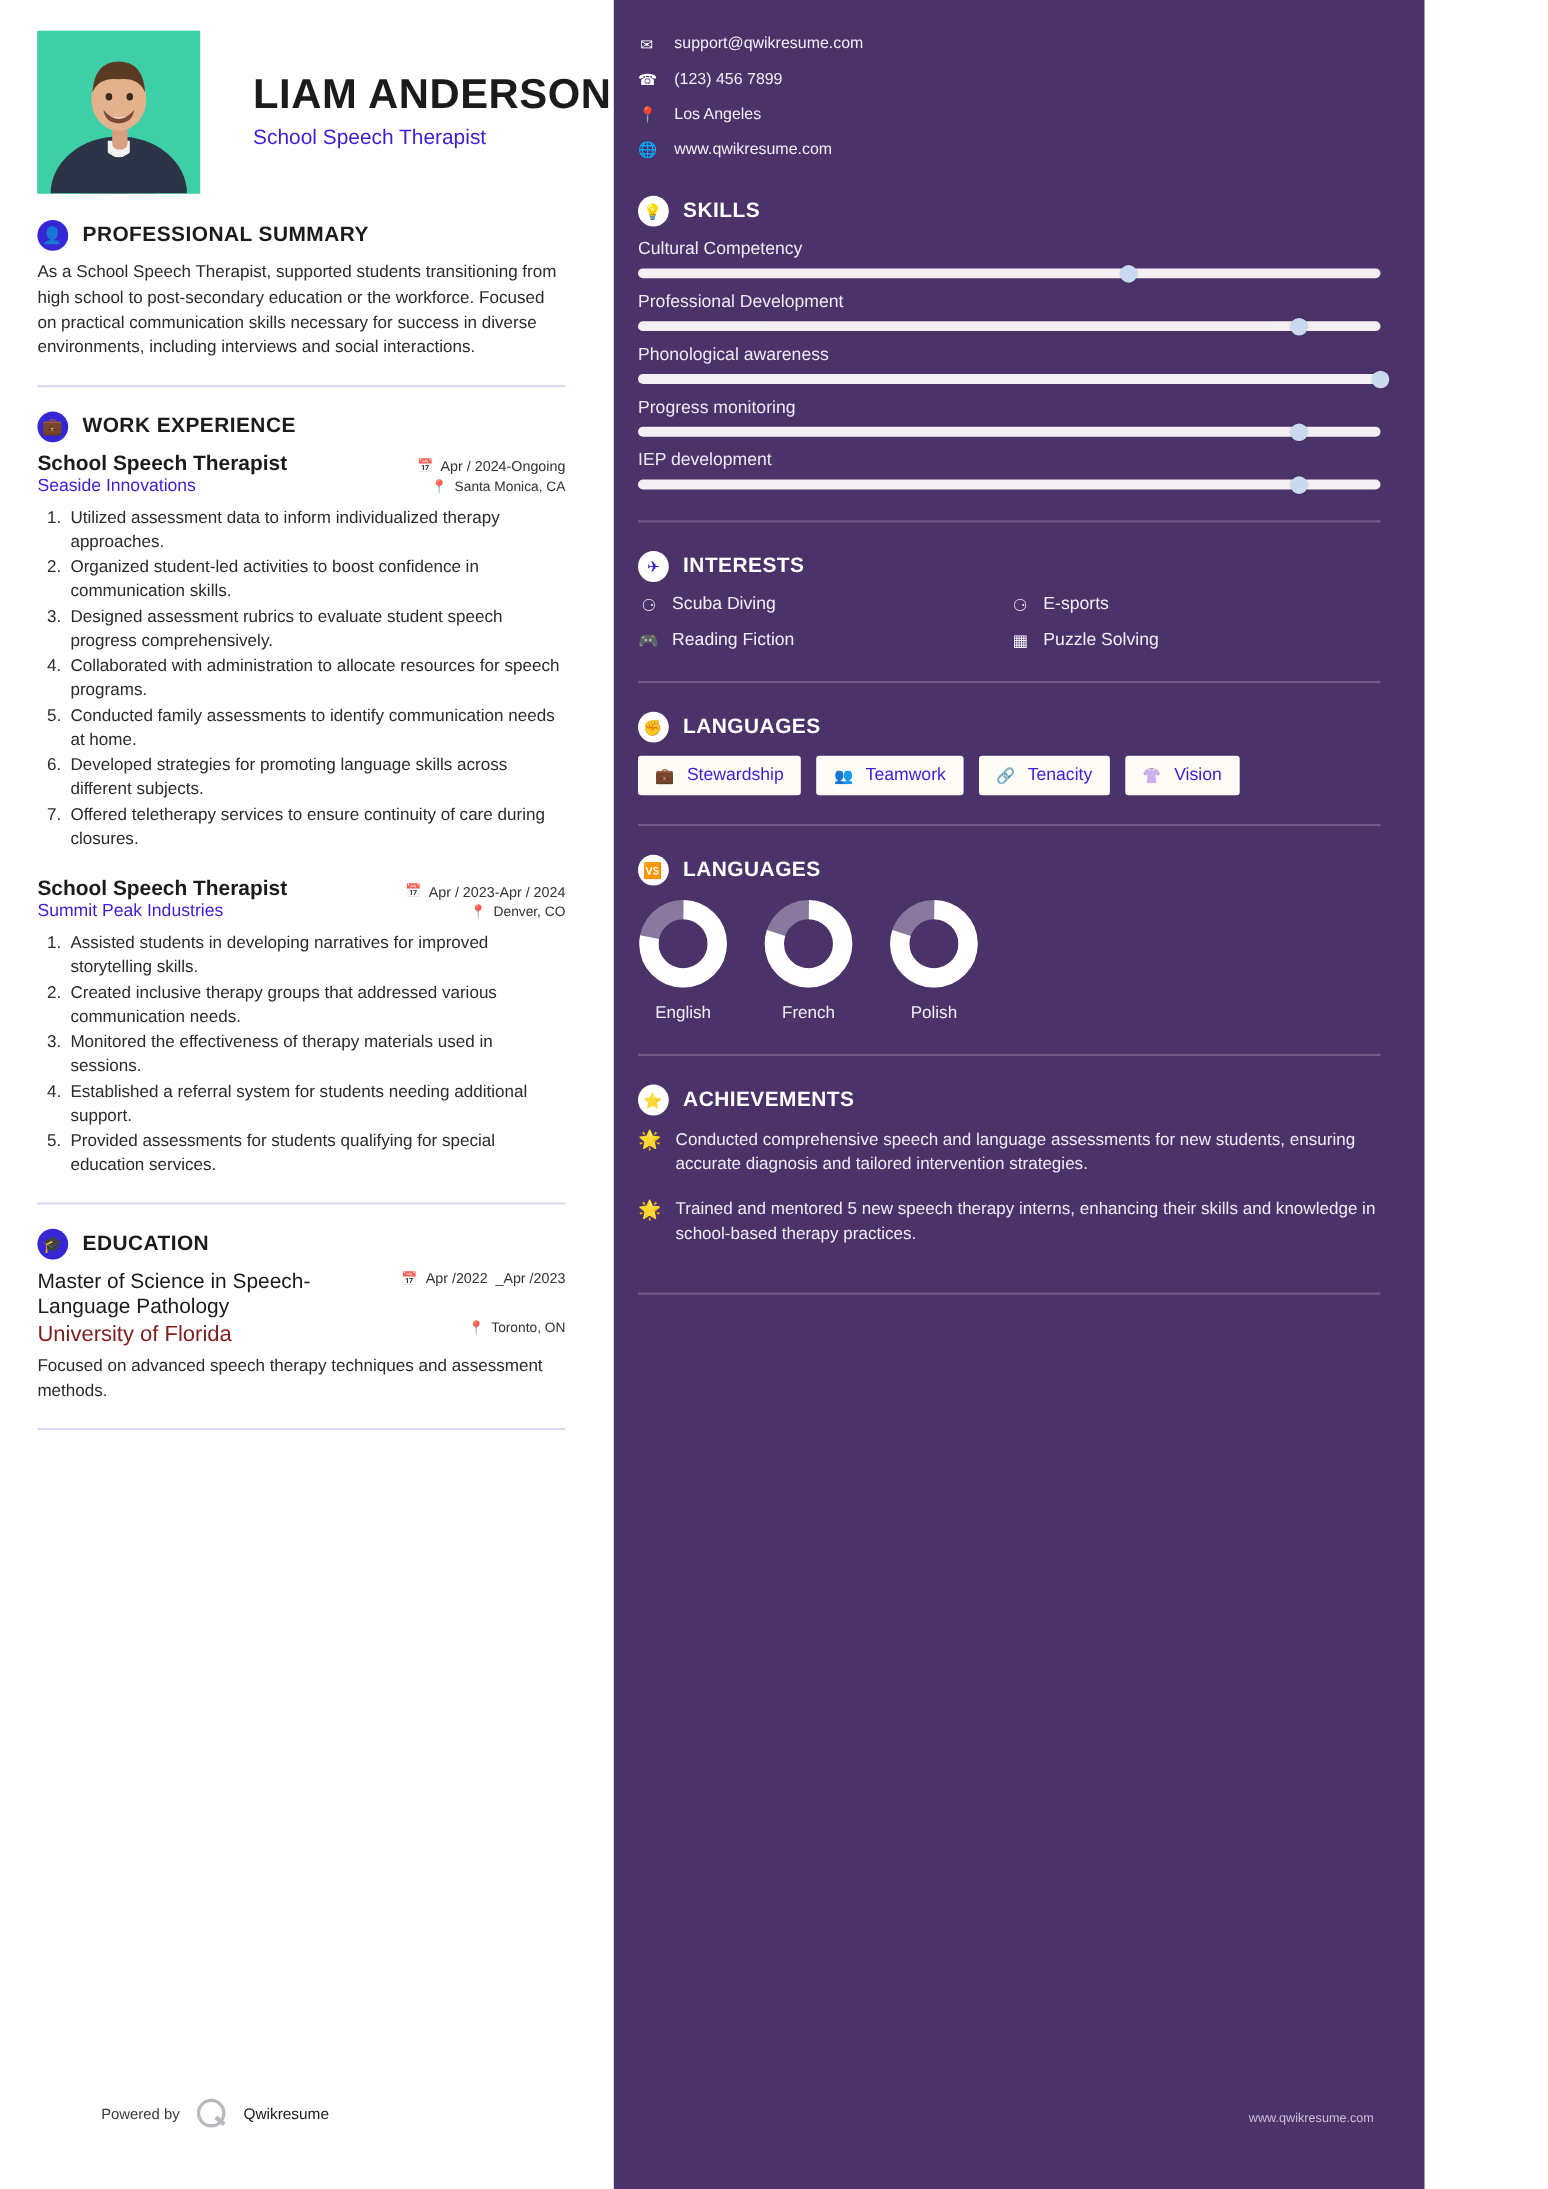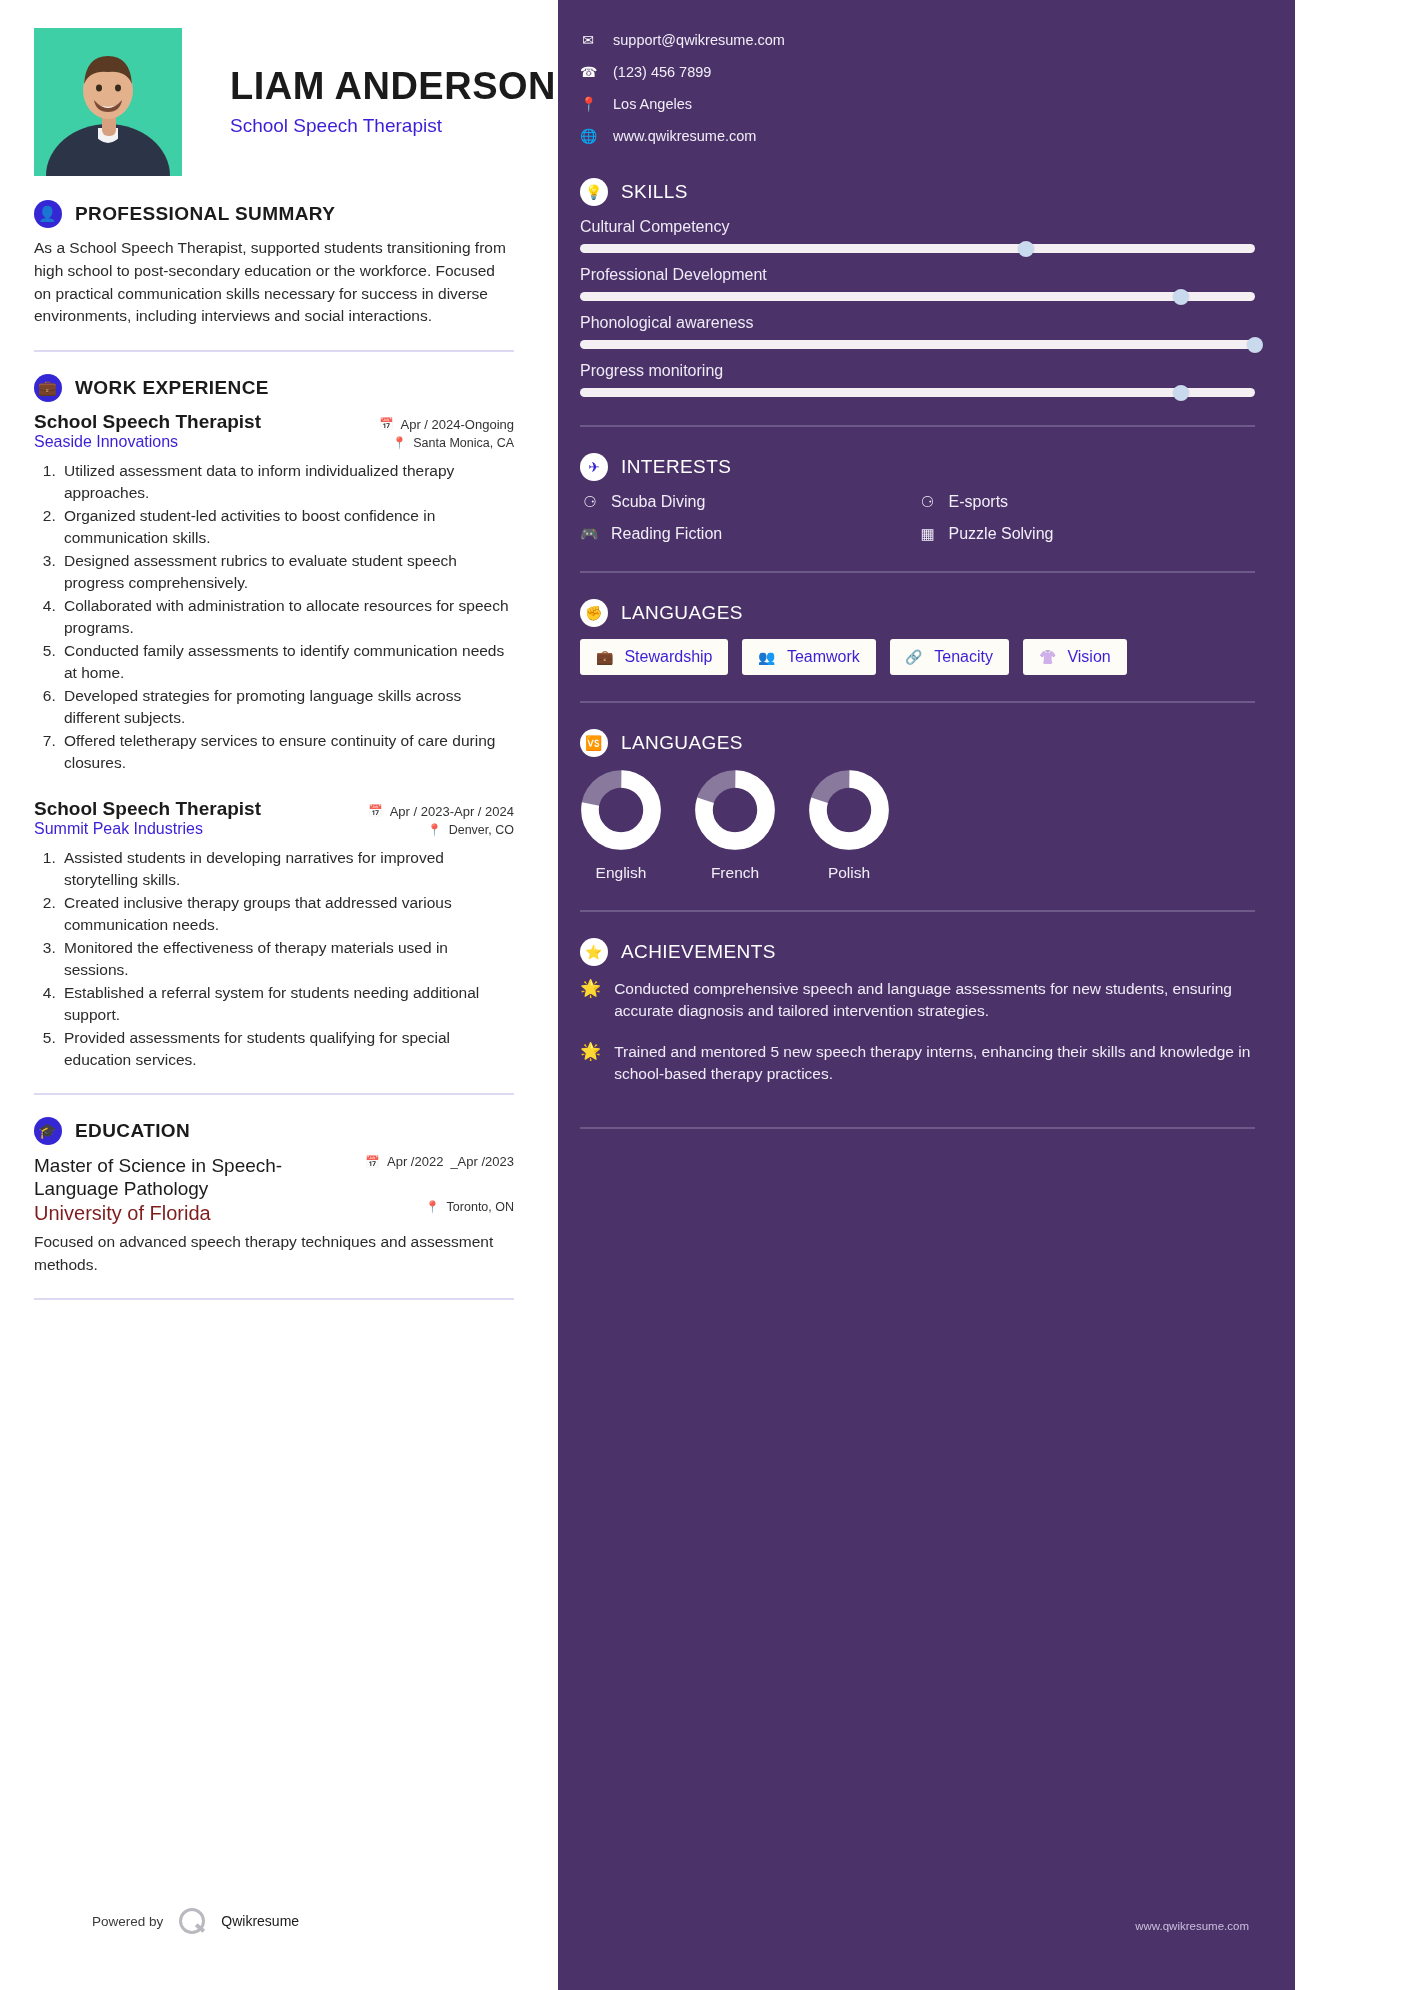--- a/index.html
+++ b/index.html
@@ -98,21 +98,21 @@
   .contact-ico { width: 16px; text-align: center; font-size: 14px; color: #fff; flex: none; }
 
   .rsect { margin-top: 26px; }
   .rsect-head { display: flex; align-items: center; gap: 13px; margin-bottom: 12px; }
   .rsect-icon {
     width: 28px; height: 28px; border-radius: 50%;
     background: #ffffff; color: #2f20cf;
     display: flex; align-items: center; justify-content: center;
     font-size: 14px; flex: none;
   }
-  .rsect-title { font-size: 19px; font-weight: normal; letter-spacing: .4px; color: #fff; }
+  .rsect-title { font-size: 19px; font-weight: bold; letter-spacing: .4px; color: #fff; }
 
   .skill { margin-bottom: 13px; }
   .skill-name { font-size: 16px; color: #efeaf6; margin-bottom: 8px; }
   .skill-track {
     position: relative; height: 9px; border-radius: 5px;
     background: #f4eff2; width: 100%;
   }
   .skill-knob {
     position: absolute; top: 50%; width: 16px; height: 16px;
     border-radius: 50%; background: #c9d9ee; transform: translate(-50%, -50%);
@@ -331,20 +331,26 @@
         <div class="skill-track">
           <span class="skill-knob" style="left:100%"></span>
         </div>
       </div>
       <div class="skill">
         <div class="skill-name">Progress monitoring</div>
         <div class="skill-track">
           <span class="skill-knob" style="left:89%"></span>
         </div>
       </div>
+      <div class="skill">
+        <div class="skill-name">IEP development</div>
+        <div class="skill-track">
+          <span class="skill-knob" style="left:89%"></span>
+        </div>
+      </div>
     </div>
 
     <div class="rdivider" style="margin-top:28px;"></div>
 
     <div class="rsect">
       <div class="rsect-head">
         <span class="rsect-icon">✈</span>
         <span class="rsect-title">INTERESTS</span>
       </div>
       <div class="interest-grid">

